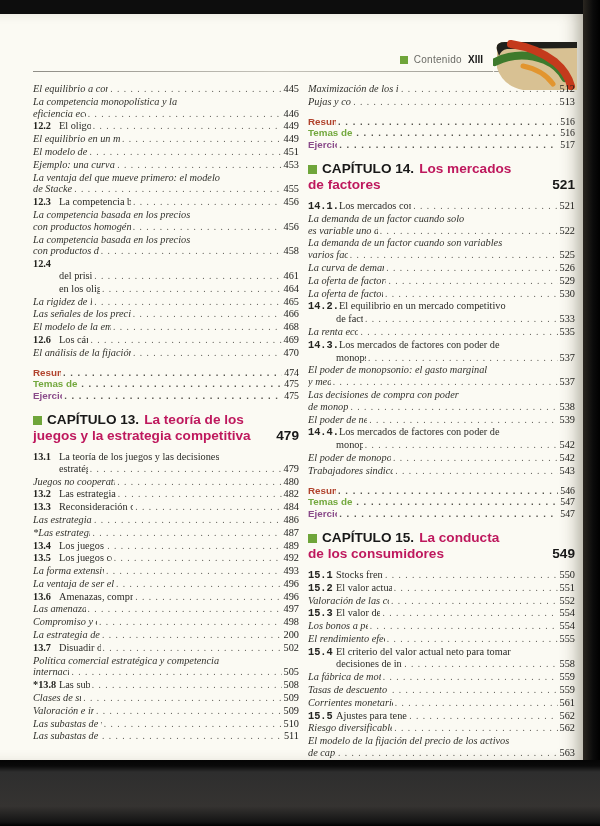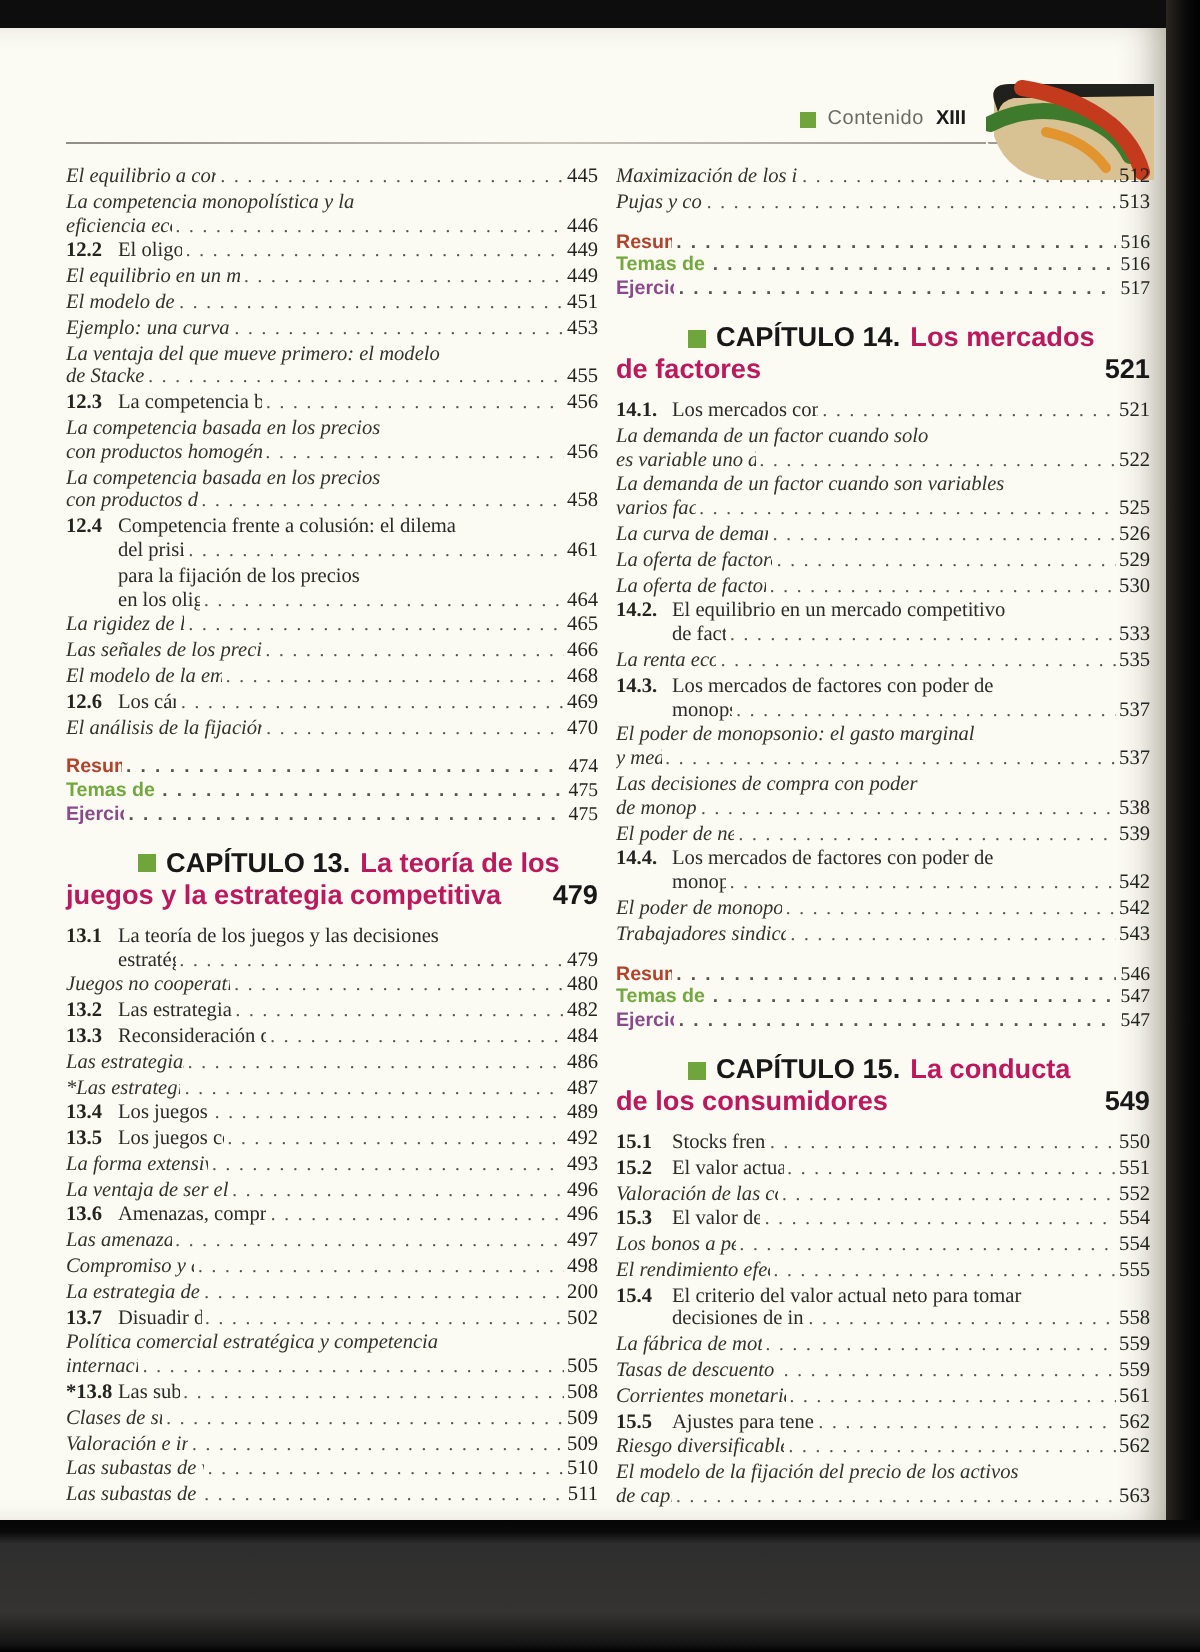--- a/index.html
+++ b/index.html
@@ -40,21 +40,21 @@
   .corner-art{position:absolute;top:26px;right:6px;width:84px;height:50px;}
   
   .col{position:absolute;top:69px;}
   .col-left{left:33px;width:266px;}
   .col-right{left:308px;width:267px;}
   .line{
     display:flex;align-items:baseline;
     font-size:10.3px;line-height:11.8px;color:#2b2b28;
   }
   .line .num{flex:0 0 26px;font-weight:700;color:#242420;}
-  .col-right .line .num{flex-basis:28px;}
+  .col-right .line .num{flex-basis:28px;font-family:Liberation Mono, monospace;}
   .line .txt{white-space:nowrap;overflow:hidden;}
   .line.sub .txt{font-style:italic;color:#33332e;}
   .dots{flex:1 1 auto;overflow:hidden;white-space:nowrap;margin:0 2px;color:#55534c;}
   .dots::after{
     content:". . . . . . . . . . . . . . . . . . . . . . . . . . . . . . . . . . . . . . . . . . . . . . . .";
     letter-spacing:1px;font-size:9.5px;
   }
   .pg{flex:0 0 auto;color:#22221f;}
   
   .line.summary,.line.review,.line.exercises{
@@ -65,21 +65,21 @@
   .line.exercises{color:#8a4b8a;}
   .line.summary .pg,.line.review .pg,.line.exercises .pg{
     font-family:"Liberation Serif",serif;font-weight:400;
   }
   
   .chapter{
     margin:10px 0 6px;
     font-family:"Liberation Sans",sans-serif;font-weight:700;
     font-size:13.6px;line-height:16.5px;color:#181818;
   }
-  .ch-line1{display:flex;align-items:center;gap:5px;white-space:nowrap;margin-left:36px;}
+  .ch-line1{display:flex;align-items:center;gap:5px;white-space:nowrap;}
   .ch-bullet{width:9px;height:9px;background:#6fa53a;flex:none;}
   .ch-green{color:#be185d;}
   .ch-line2{display:flex;align-items:baseline;}
   .ch-line2 .ch-green{flex:1 1 auto;}
   .ch-page{flex:none;color:#181818;}
 </style>
 </head>
 <body>
 
 <div class="page">
@@ -161,31 +161,26 @@
       <div class="line sub">
         <span class="txt">La competencia basada en los precios</span>
       </div>
       <div class="line sub">
         <span class="txt">con productos diferenciados</span>
         <span class="dots"></span>
         <span class="pg">458</span>
       </div>
       <div class="line main">
         <span class="num">12.4</span>
-        <span class="txt">Competencia frente a colusión: el dilema</span>
       </div>
       <div class="line main">
         <span class="num"></span>
         <span class="txt">del prisionero</span>
         <span class="dots"></span>
         <span class="pg">461</span>
-      </div>
-      <div class="line main">
-        <span class="num"></span>
-        <span class="txt">para la fijación de los precios</span>
       </div>
       <div class="line main">
         <span class="num"></span>
         <span class="txt">en los oligopolios</span>
         <span class="dots"></span>
         <span class="pg">464</span>
       </div>
       <div class="line sub">
         <span class="txt">La rigidez de los precios</span>
         <span class="dots"></span>

